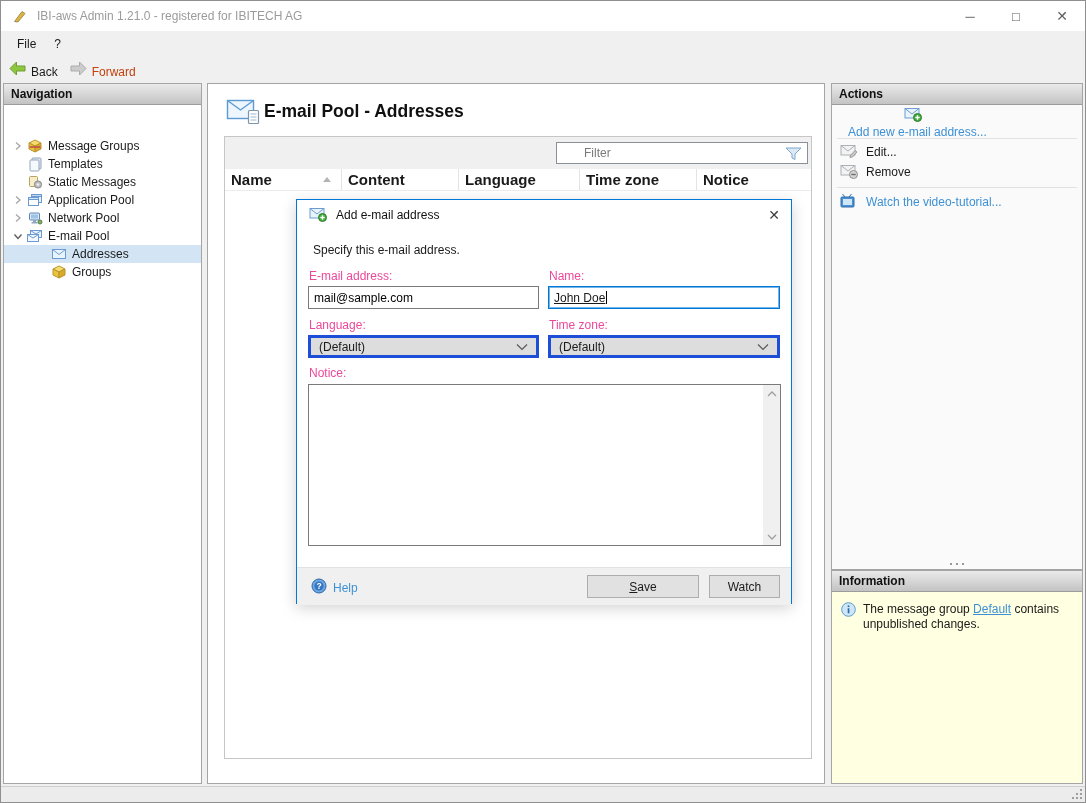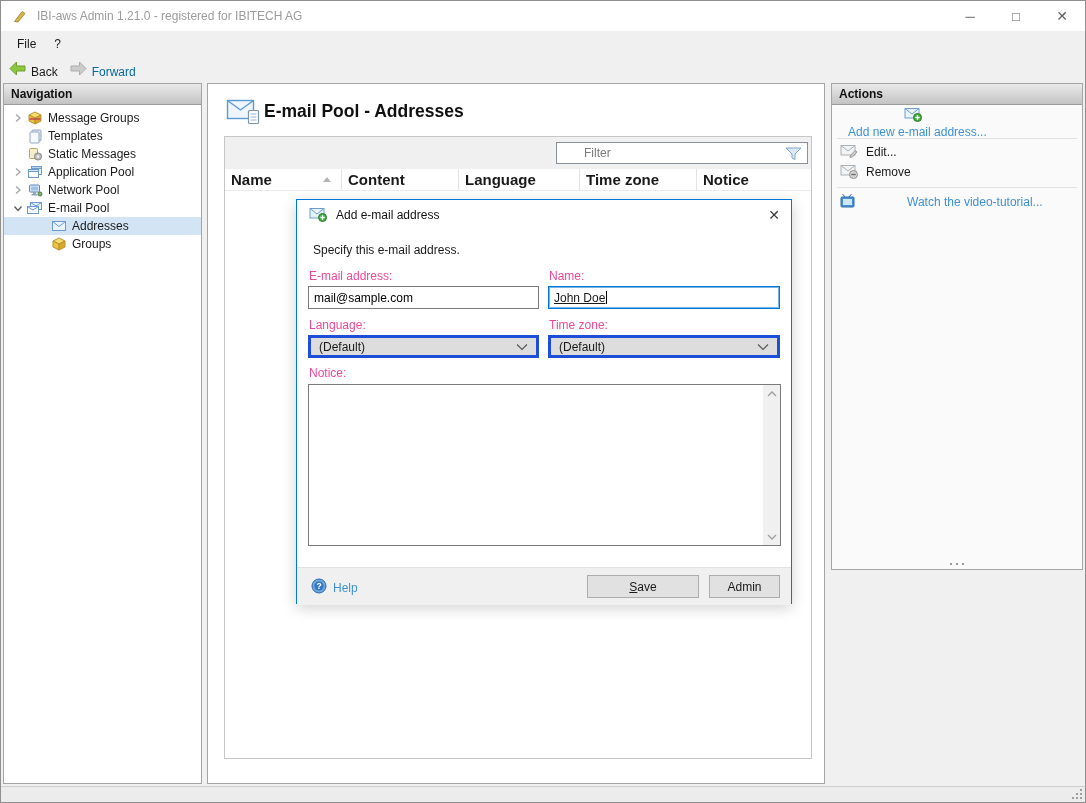--- a/index.html
+++ b/index.html
@@ -20,33 +20,33 @@
   .win-btn.close { font-size:14px; }
 
   
   .menubar { position:absolute; top:30px; left:0; right:0; height:25px; background:#f0f0f0;
              display:flex; align-items:center; }
   .menu-item { padding:0 9px; height:25px; display:flex; align-items:center; }
   .menubar .menu-item:first-child { margin-left:7px; }
   .toolbar { position:absolute; top:55px; left:0; right:0; height:23px; background:#f0f0f0;
              display:flex; align-items:center; }
   .tool-btn { display:flex; align-items:flex-end; gap:5px; padding:0 6px; height:22px; }
-  .tool-btn.disabled .tool-label { color:#0369a1; }
+  .tool-btn.disabled .tool-label { color:#c2410c; }
   .tool-btn:first-child { margin-left:2px; }
 
   
   .workspace { position:absolute; top:78px; left:0; right:0; bottom:16px; background:#f0f0f0; }
   .panel { position:absolute; background:#ffffff; border:1px solid #a5a5a5; }
   .panel-header { height:21px; line-height:20px; padding:0 7px; font-weight:bold;
                   background:linear-gradient(to bottom,#eaeaea,#c3c3c3);
                   border-bottom:1px solid #9c9c9c; color:#111; }
 
   
   .nav-panel { left:2px; top:4px; width:199px; bottom:2px; }
-  .tree { padding-top:4px; }
+  .tree { padding-top:4px;margin-top:28px; }
   .tree-row { height:18px; display:flex; align-items:center; padding-left:6px; cursor:default; }
   .tree-row.child { padding-left:46px; }
   .tree-row.selected { background:#d3e5f5; }
   .expander { width:16px; height:16px; flex:0 0 auto; display:flex; align-items:center; justify-content:center; }
   .tree-icon { width:17px; height:16px; flex:0 0 auto; display:flex; align-items:center; justify-content:center; }
   .tree-label { margin-left:5px; white-space:nowrap; }
 
   
   .main-panel { left:206px; top:4px; width:618px; bottom:2px; }
   .main-title-icon { position:absolute; left:18px; top:12px; }
@@ -381,40 +381,55 @@
                 <path d="M1,2.5 L8,8 L15,2.5" fill="none" stroke="#a9b0b6"></path>
                 <circle cx="13.5" cy="11.5" r="4" fill="#d4d4d4" stroke="#8f8f8f"></circle>
                 <line x1="11.3" y1="11.5" x2="15.7" y2="11.5" stroke="#6d6d6d" stroke-width="1.4"></line>
               </svg>
           </span>
           <span class="action-label">Remove</span>
         </div>
 
         <div class="action-sep" style="top:82px;"></div>
 
-        <div class="action-item link" style="top:87px;gap:41px;">
+        <div class="action-item link" style="top:87px;">
           <span>
             <svg width="18" height="16">
                 <line x1="5" y1="4" x2="2.5" y2="1" stroke="#2e6da4"></line>
                 <line x1="9" y1="4" x2="11.5" y2="1" stroke="#2e6da4"></line>
                 <rect x="1" y="4" width="13" height="10" rx="1" fill="#4a90d9" stroke="#2e6da4"></rect>
                 <rect x="3" y="6" width="9" height="6" fill="#cfe6f8"></rect>
               </svg>
           </span>
           <span class="action-label">Watch the video-tutorial...</span>
         </div>
 
         <div class="splitter-dots">
             <i></i>
             <i></i>
             <i></i>
           </div>
       </div>
     </div>
 
+    <div class="panel info-panel">
+      <div class="panel-header">Information</div>
+      <div class="info-body">
+        <span>
+          <svg width="15" height="15" viewBox="0 0 15 15">
+            <circle cx="7.5" cy="7.5" r="6.8" fill="#cfe6f7" stroke="#5a9bd0"></circle>
+            <rect x="6.7" y="6.3" width="1.7" height="5" fill="#2a6ca8"></rect>
+            <rect x="6.7" y="3.4" width="1.7" height="1.7" fill="#2a6ca8"></rect>
+          </svg>
+        </span>
+        <span class="info-text">
+          <span>The message group </span><span class="info-link">Default</span><span> contains unpublished changes.</span>
+        </span>
+      </div>
+    </div>
 
   </div>
 
   <div class="dialog">
     <div class="dlg-titlebar">
       <span class="dlg-icon">
         <svg width="18" height="16">
             <rect x="1" y="2.5" width="14" height="9.5" fill="#e9f3fc" stroke="#6b9bd2"></rect>
             <path d="M1,2.5 L8,8 L15,2.5" fill="none" stroke="#6b9bd2"></path>
             <circle cx="13.5" cy="11.5" r="4" fill="#44ae3f" stroke="#2e7d2a"></circle>
@@ -482,21 +497,21 @@
         <span>
           <svg width="16" height="16" viewBox="0 0 16 16">
             <circle cx="8" cy="8" r="7" fill="#6ea6e0" stroke="#2d68ad"></circle>
             <circle cx="8" cy="8" r="4.6" fill="#3577c1"></circle>
             <text x="8" y="11" text-anchor="middle" font-size="8.5" font-weight="bold" fill="#fff" font-family="Liberation Sans, sans-serif">?</text>
           </svg>
         </span>
         <span>Help</span>
       </div>
       <button class="btn save"><span class="u">S</span><span>ave</span></button>
-      <button class="btn cancel">Admin</button>
+      <button class="btn cancel">Watch</button>
     </div>
   </div>
 
   <div class="statusbar">
     <div class="resize-grip">
         <i></i>
         <i></i>
         <i></i>
         <i></i>
         <i></i>

